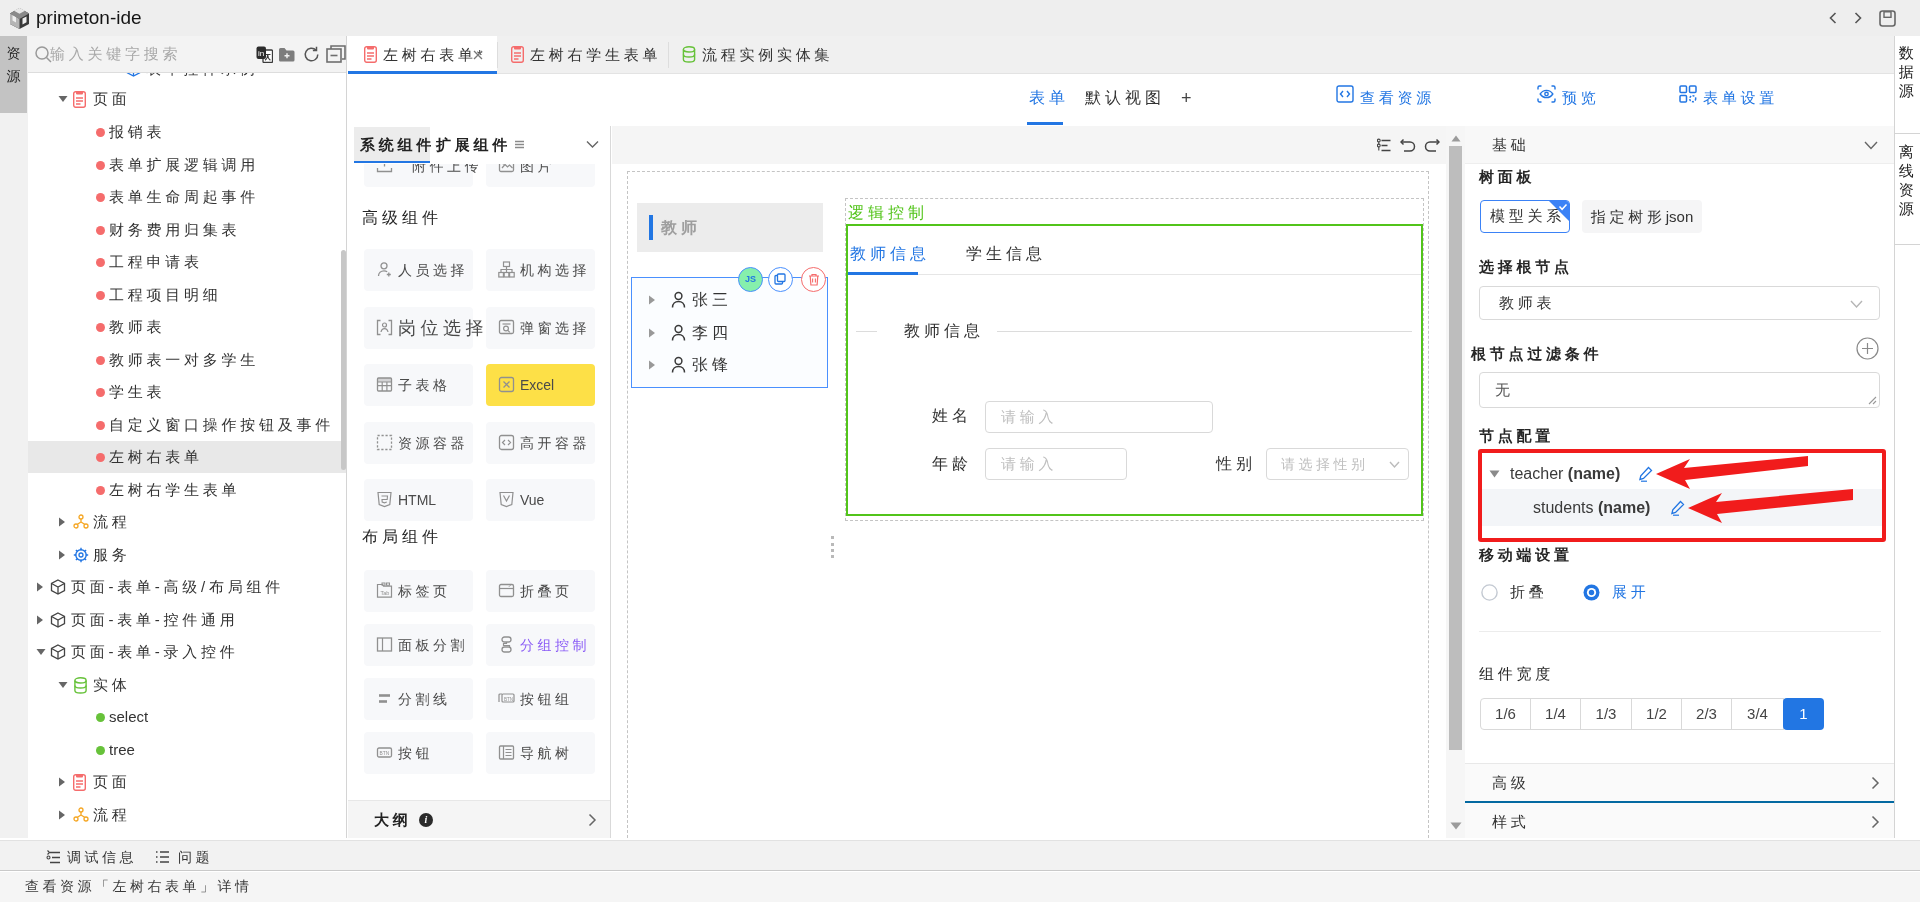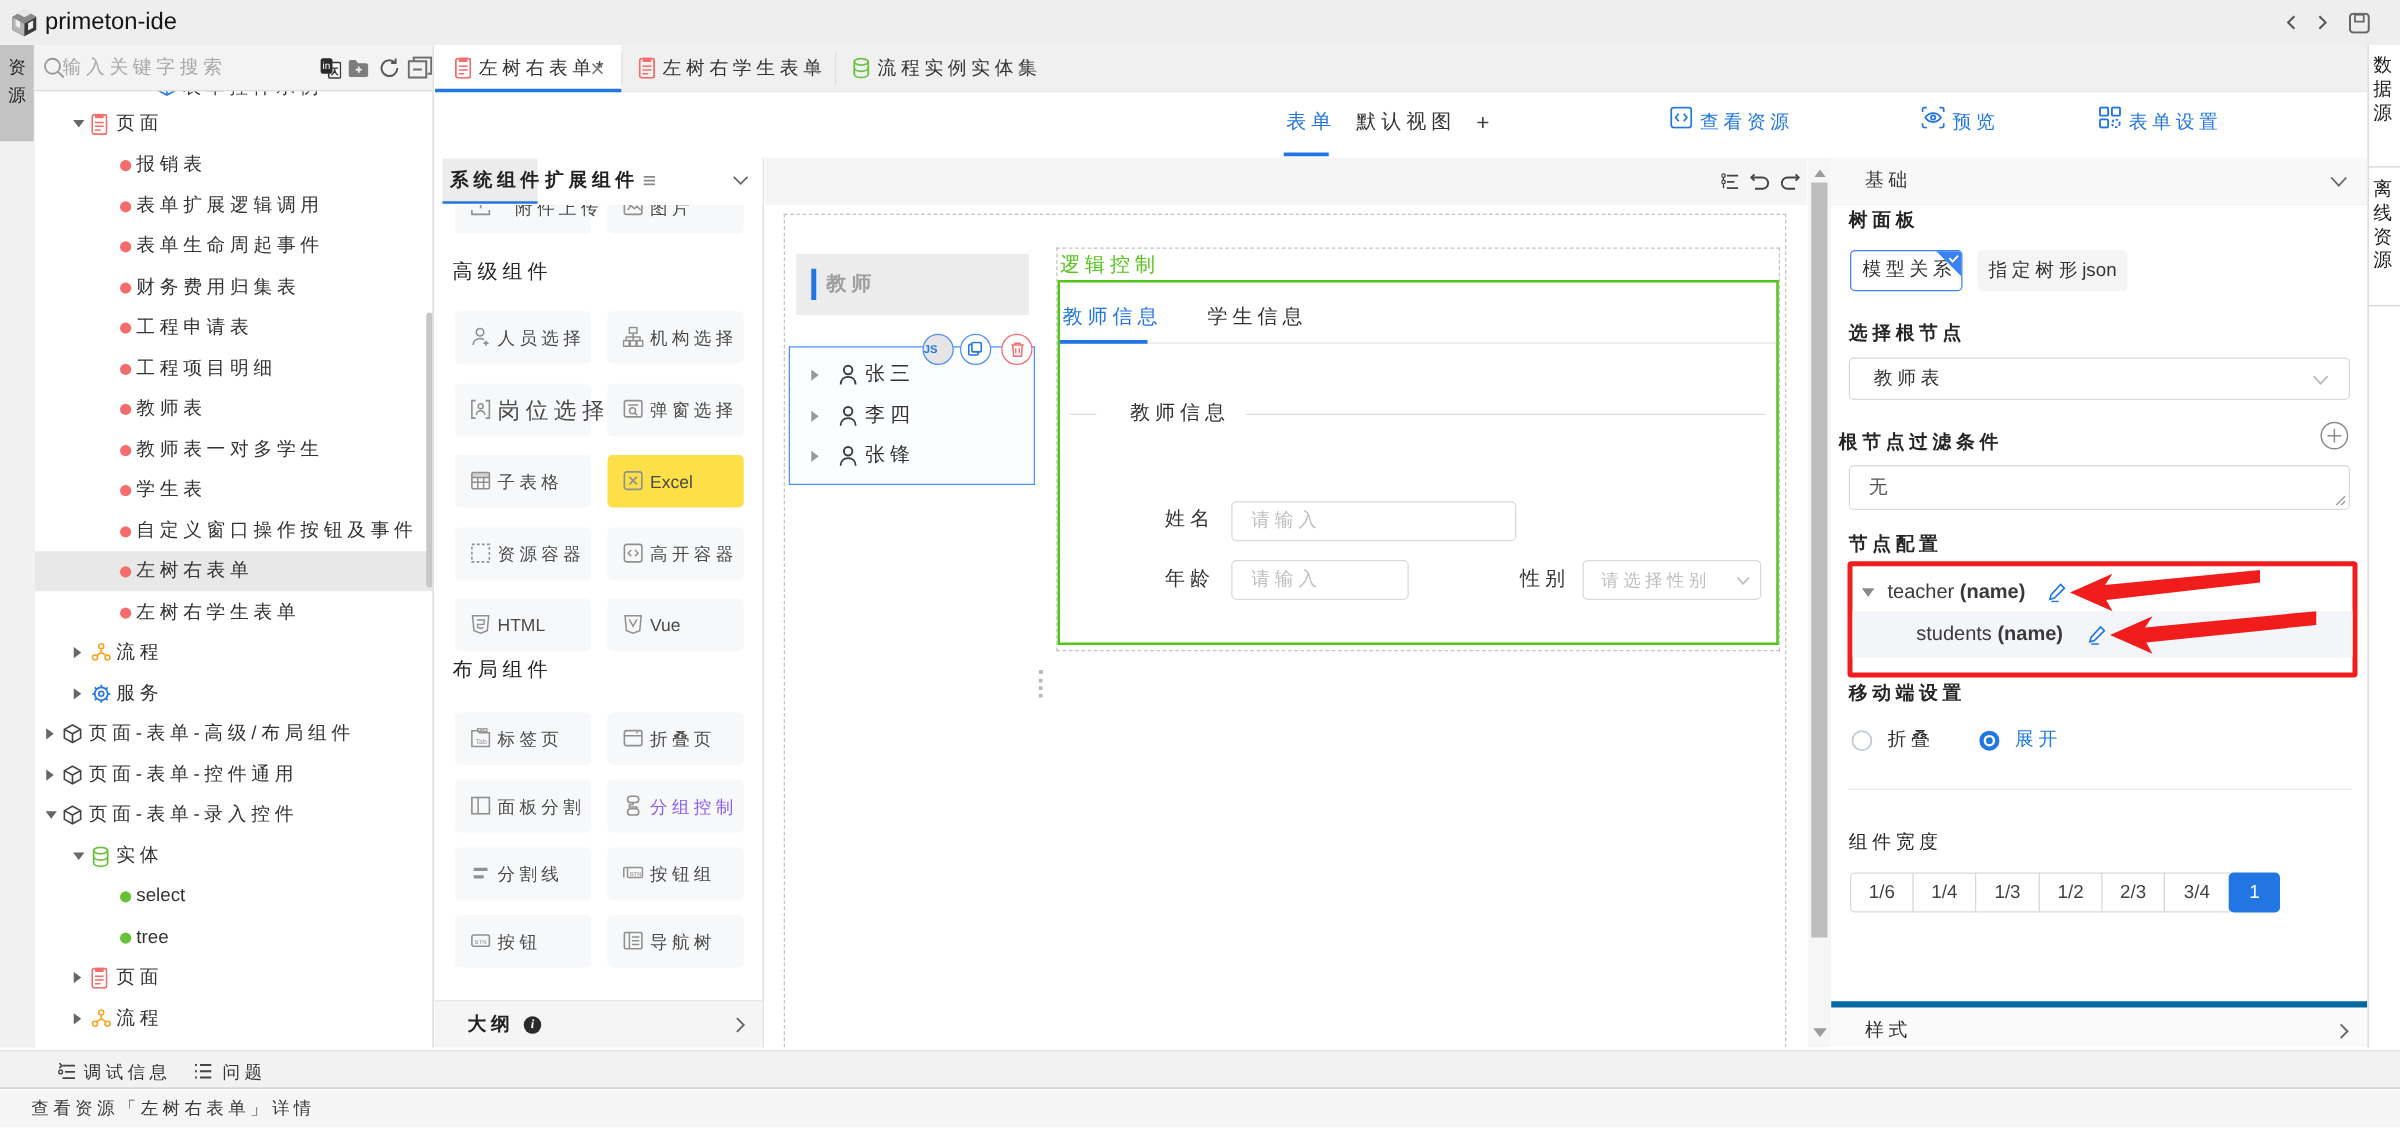--- a/index.html
+++ b/index.html
@@ -452,21 +452,21 @@
     </svg>
 <div class="ab cj" style="left:80px;top:195.5px;height:22px;line-height:22px;font-size:16px;color:#333">李四</div>
 <svg class="ab" style="left:36px;top:234px" width="8" height="10" viewBox="0 0 8 10">
       <path d="M1 0.5 L7 5 L1 9.5 Z" fill="#999"></path>
     </svg>
 <svg class="ab" style="left:58px;top:230px" width="17" height="18" viewBox="0 0 17 18">
       <circle cx="8.5" cy="5" r="3.4" stroke="#3a3a3a" stroke-width="1.5" fill="none"></circle>
       <path d="M2.5 16.5c0-3.8 2.6-6 6-6s6 2.2 6 6" stroke="#3a3a3a" stroke-width="1.5" fill="none"></path>
     </svg>
 <div class="ab cj" style="left:80px;top:228px;height:22px;line-height:22px;font-size:16px;color:#333">张锋</div>
-<div class="ab" style="left:126px;top:141px;width:25px;height:25px;border-radius:50%;background:#e5e5e5;border:1.5px solid #4a90fe;color:#2276e3;font-size:9px;font-weight:bold;line-height:22px">JS</div>
+<div class="ab" style="left:126px;top:141px;width:25px;height:25px;border-radius:50%;background:#86efac;border:1.5px solid #4a90fe;color:#2276e3;font-size:9px;font-weight:bold;text-align:center;line-height:22px">JS</div>
 <div class="ab" style="left:156px;top:141px;width:25px;height:25px;border-radius:50%;background:#fff;border:1.5px solid #4a90fe">
       <svg style="position:absolute;left:5px;top:5px" width="12" height="12" viewBox="0 0 12 12">
         <rect x="3.5" y="1" width="7.5" height="7.5" rx="1" stroke="#2276e3" stroke-width="1.3" fill="none"></rect>
         <path d="M8.5 8.5v1.5a1 1 0 01-1 1H2a1 1 0 01-1-1V3.5a1 1 0 011-1h1.5" stroke="#2276e3" stroke-width="1.3" fill="none"></path>
       </svg>
     </div>
 <div class="ab" style="left:189px;top:141px;width:25px;height:25px;border-radius:50%;background:#fff;border:1.5px solid #f56c6c">
       <svg style="position:absolute;left:5.5px;top:5px" width="12" height="13" viewBox="0 0 12 13">
         <path d="M1 3h10M4 3V1.5h4V3M2.2 3l.7 9h6.2l.7-9" stroke="#f56c6c" stroke-width="1.2" fill="none"></path>
         <path d="M4.6 5.5v4M7.4 5.5v4" stroke="#f56c6c" stroke-width="1.1"></path>
@@ -574,21 +574,27 @@
 <div class="ab cj" style="left:166px;top:455px;height:22px;line-height:22px;font-size:15px;color:#2276e3">展开</div>
 <div class="ab" style="left:33px;top:505px;width:402px;height:1px;background:#ececec"></div>
 <div class="ab cj" style="left:33px;top:537px;height:22px;line-height:22px;font-size:15px;font-weight:normal;color:#262626">组件宽度</div>
 <div class="ab" style="left:34px;top:572px;width:51px;height:32px;border:1px solid #d9d9d9;background:#fff;text-align:center;line-height:30px;font-size:15px;color:#444;border-radius:4px 0 0 4px">1/6</div>
     <div class="ab" style="left:84px;top:572px;width:51px;height:32px;border:1px solid #d9d9d9;background:#fff;text-align:center;line-height:30px;font-size:15px;color:#444">1/4</div>
     <div class="ab" style="left:134px;top:572px;width:52px;height:32px;border:1px solid #d9d9d9;background:#fff;text-align:center;line-height:30px;font-size:15px;color:#444">1/3</div>
     <div class="ab" style="left:185px;top:572px;width:51px;height:32px;border:1px solid #d9d9d9;background:#fff;text-align:center;line-height:30px;font-size:15px;color:#444">1/2</div>
     <div class="ab" style="left:235px;top:572px;width:51px;height:32px;border:1px solid #d9d9d9;background:#fff;text-align:center;line-height:30px;font-size:15px;color:#444">2/3</div>
     <div class="ab" style="left:285px;top:572px;width:53px;height:32px;border:1px solid #d9d9d9;background:#fff;text-align:center;line-height:30px;font-size:15px;color:#444">3/4</div>
     <div class="ab" style="left:337px;top:572px;width:41px;height:32px;background:#2276e3;border-radius:4px;text-align:center;line-height:32px;font-size:15px;color:#fff">1</div>
-<div class="ab" style="left:19px;top:675px;width:429px;height:37px;background:#fafafa;border-top:5px solid #0369a1">
+<div class="ab" style="left:19px;top:637px;width:429px;height:38px;background:#fafafa;border-top:1px solid #e8e8e8">
+      <div class="ab cj" style="left:27px;top:0;height:38px;line-height:38px;font-size:15px;color:#333">高级</div>
+      <svg style="position:absolute;right:14px;top:12px" width="9" height="14" viewBox="0 0 9 14">
+        <path d="M1.5 1.5l5.5 5.5-5.5 5.5" stroke="#666" stroke-width="1.5" fill="none"></path>
+      </svg>
+    </div>
+<div class="ab" style="left:19px;top:675px;width:429px;height:37px;background:#fafafa;border-top:2px solid #0369a1">
       <div class="ab cj" style="left:27px;top:0;height:37px;line-height:37px;font-size:15px;color:#333">样式</div>
       <svg style="position:absolute;right:14px;top:12px" width="9" height="14" viewBox="0 0 9 14">
         <path d="M1.5 1.5l5.5 5.5-5.5 5.5" stroke="#666" stroke-width="1.5" fill="none"></path>
       </svg>
     </div>
 </div>
 
 <div class="ab" id="rightstrip" style="left:1894px;top:36px;width:26px;height:802px;background:#fff;border-left:1px solid #d4d4d4">
 <div class="ab cj" style="left:0;top:7px;width:26px;text-align:center;font-size:15px;line-height:19px;color:#222">数<br>据<br>源</div>
 <div class="ab" style="left:0;top:97px;width:26px;height:1px;background:#d4d4d4"></div>

